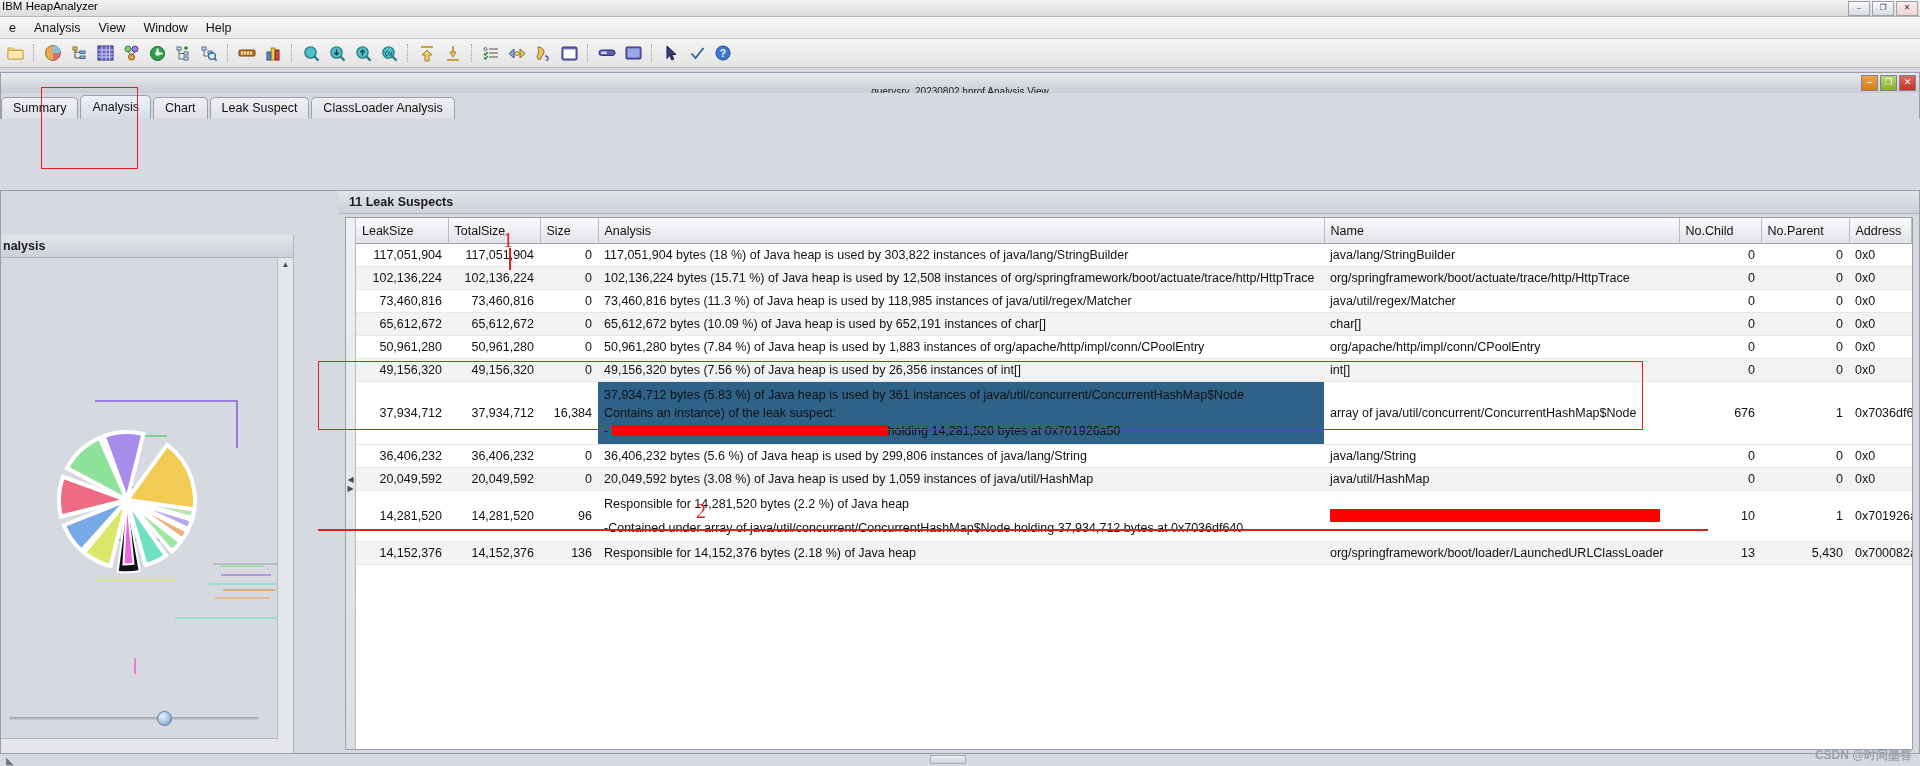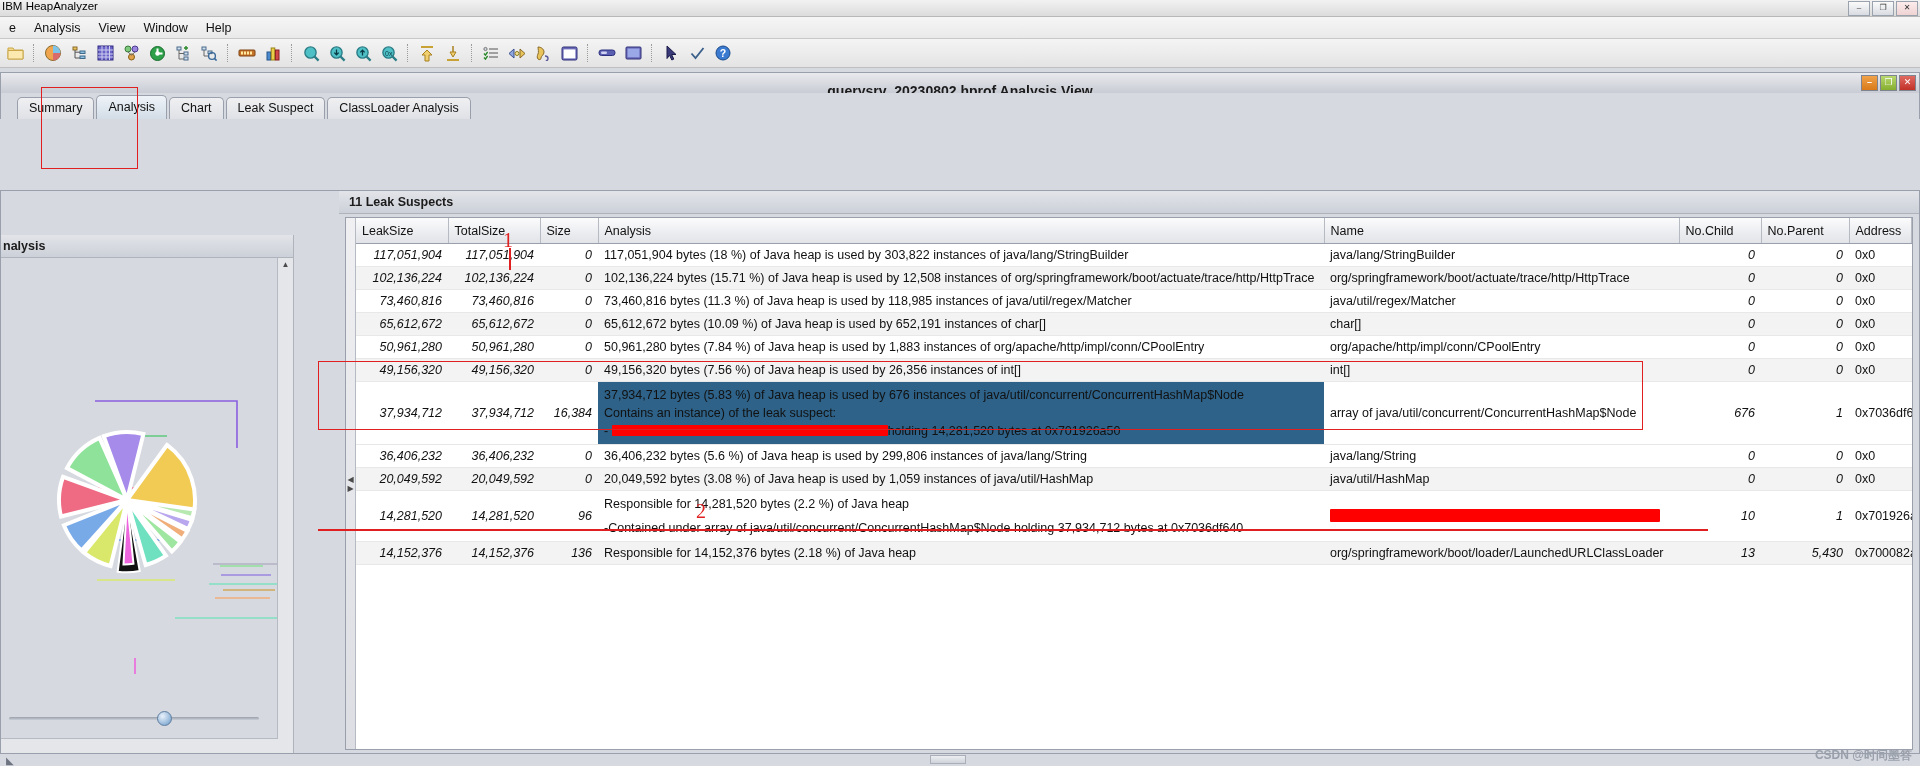--- a/index.html
+++ b/index.html
@@ -45,32 +45,32 @@
   
   .iframe-win{
     position:absolute;left:0px;top:72px;right:0px;bottom:12px;
     background:#d6d9e0;
   }
   .iframe-title{
     height:20px;background:linear-gradient(#e8eaee,#c9ccd4);
     border:1px solid #9aa0ab;border-bottom:none;
     display:flex;align-items:center;justify-content:center;position:relative;
   }
-  .iframe-title .ttl{font-size:14px;font-weight:bold;color:#1b1b1b;margin-top:16px;}
+  .iframe-title .ttl{font-size:10px;font-weight:normal;color:#1b1b1b;margin-top:16px;}
   .iframe-btns{position:absolute;right:3px;top:2px;display:flex;gap:2px;}
   .ib{width:15px;height:14px;border:1px solid #7d8490;font-size:9px;line-height:12px;
       text-align:center;color:#fff;font-weight:bold;}
   .ib.min{background:linear-gradient(#f0a24a,#d97a18);}
   .ib.max{background:linear-gradient(#b9d870,#85ae2e);}
   .ib.clo{background:linear-gradient(#e06a62,#c13127);}
 
   
   .tabstrip{
     height:26px;background:#d6d9e0;display:flex;align-items:flex-end;
-    padding-left:16px;border-left:1px solid #9aa0ab;border-right:1px solid #9aa0ab;
+    padding-left:0px;border-left:1px solid #9aa0ab;border-right:1px solid #9aa0ab;
     position:relative;
   }
   .tab{
     height:21px;line-height:21px;padding:0 11px;font-size:12.5px;
     background:linear-gradient(#f0f0f2,#dfe1e6);
     border:1px solid #9aa0ab;border-bottom:none;
     border-radius:5px 5px 0 0;margin-right:2px;color:#111;cursor:default;white-space:nowrap;
   }
   .tab.sel{background:linear-gradient(#eef3f8,#d3dde7);height:23px;line-height:23px;font-weight:normal;}
 
@@ -123,21 +123,21 @@
     border-right:1px solid #b6bac2;border-bottom:1px solid #9aa0ab;
     font-weight:normal;text-align:left;padding:3px 6px;height:19px;color:#111;
     font-size:12.5px;
   }
   table.grid td{
     border-bottom:1px solid #e8e8e8;padding:4px 6px;color:#111;vertical-align:middle;
     overflow:hidden;white-space:nowrap;text-overflow:clip;
   }
   tr.alt td{background:#f3f3f3;}
   tr.sel td{background:#fff;}
-  .num{text-align:right;font-style:italic;}
+  .num{text-align:right;}
   .multi{white-space:normal;line-height:1.45;}
   .selcell{background:#2e6288 !important;color:#fff;padding:6px 6px;}
   .redact{display:inline-block;height:11px;background:#ff0000;vertical-align:-1px;border-radius:1px;}
   .redact.r1{width:276px;}
   .redact.r2{width:330px;height:13px;}
 
   
   .anno{position:absolute;pointer-events:none;}
   .anno-box{border:1.5px solid #e02020;}
   .anno-num{color:#e02020;font-size:20px;font-family:"Liberation Serif",serif;}
@@ -536,21 +536,21 @@
                       <td class="num">0</td>
                       <td class="num">0</td>
                       <td>0x0</td>
                     </tr>
 
                     <tr class="sel">
                       <td class="num">37,934,712</td>
                       <td class="num">37,934,712</td>
                       <td class="num">16,384</td>
                       <td class="selcell multi">
-                        <div>37,934,712 bytes (5.83 %) of Java heap is used by 676 instances of java/util/concurrent/ConcurrentHashMap$Node</div>
+                        <div>37,934,712 bytes (5.83 %) of Java heap is used by 361 instances of java/util/concurrent/ConcurrentHashMap$Node</div>
                         <div>Contains an instance) of the leak suspect:</div>
                         <div><span>- </span><span class="redact r1"></span><span>holding 14,281,520 bytes at 0x701926a50</span></div>
                       </td>
                       <td>array of java/util/concurrent/ConcurrentHashMap$Node</td>
                       <td class="num">676</td>
                       <td class="num">1</td>
                       <td>0x7036df640</td>
                     </tr>
 
                     <tr>

